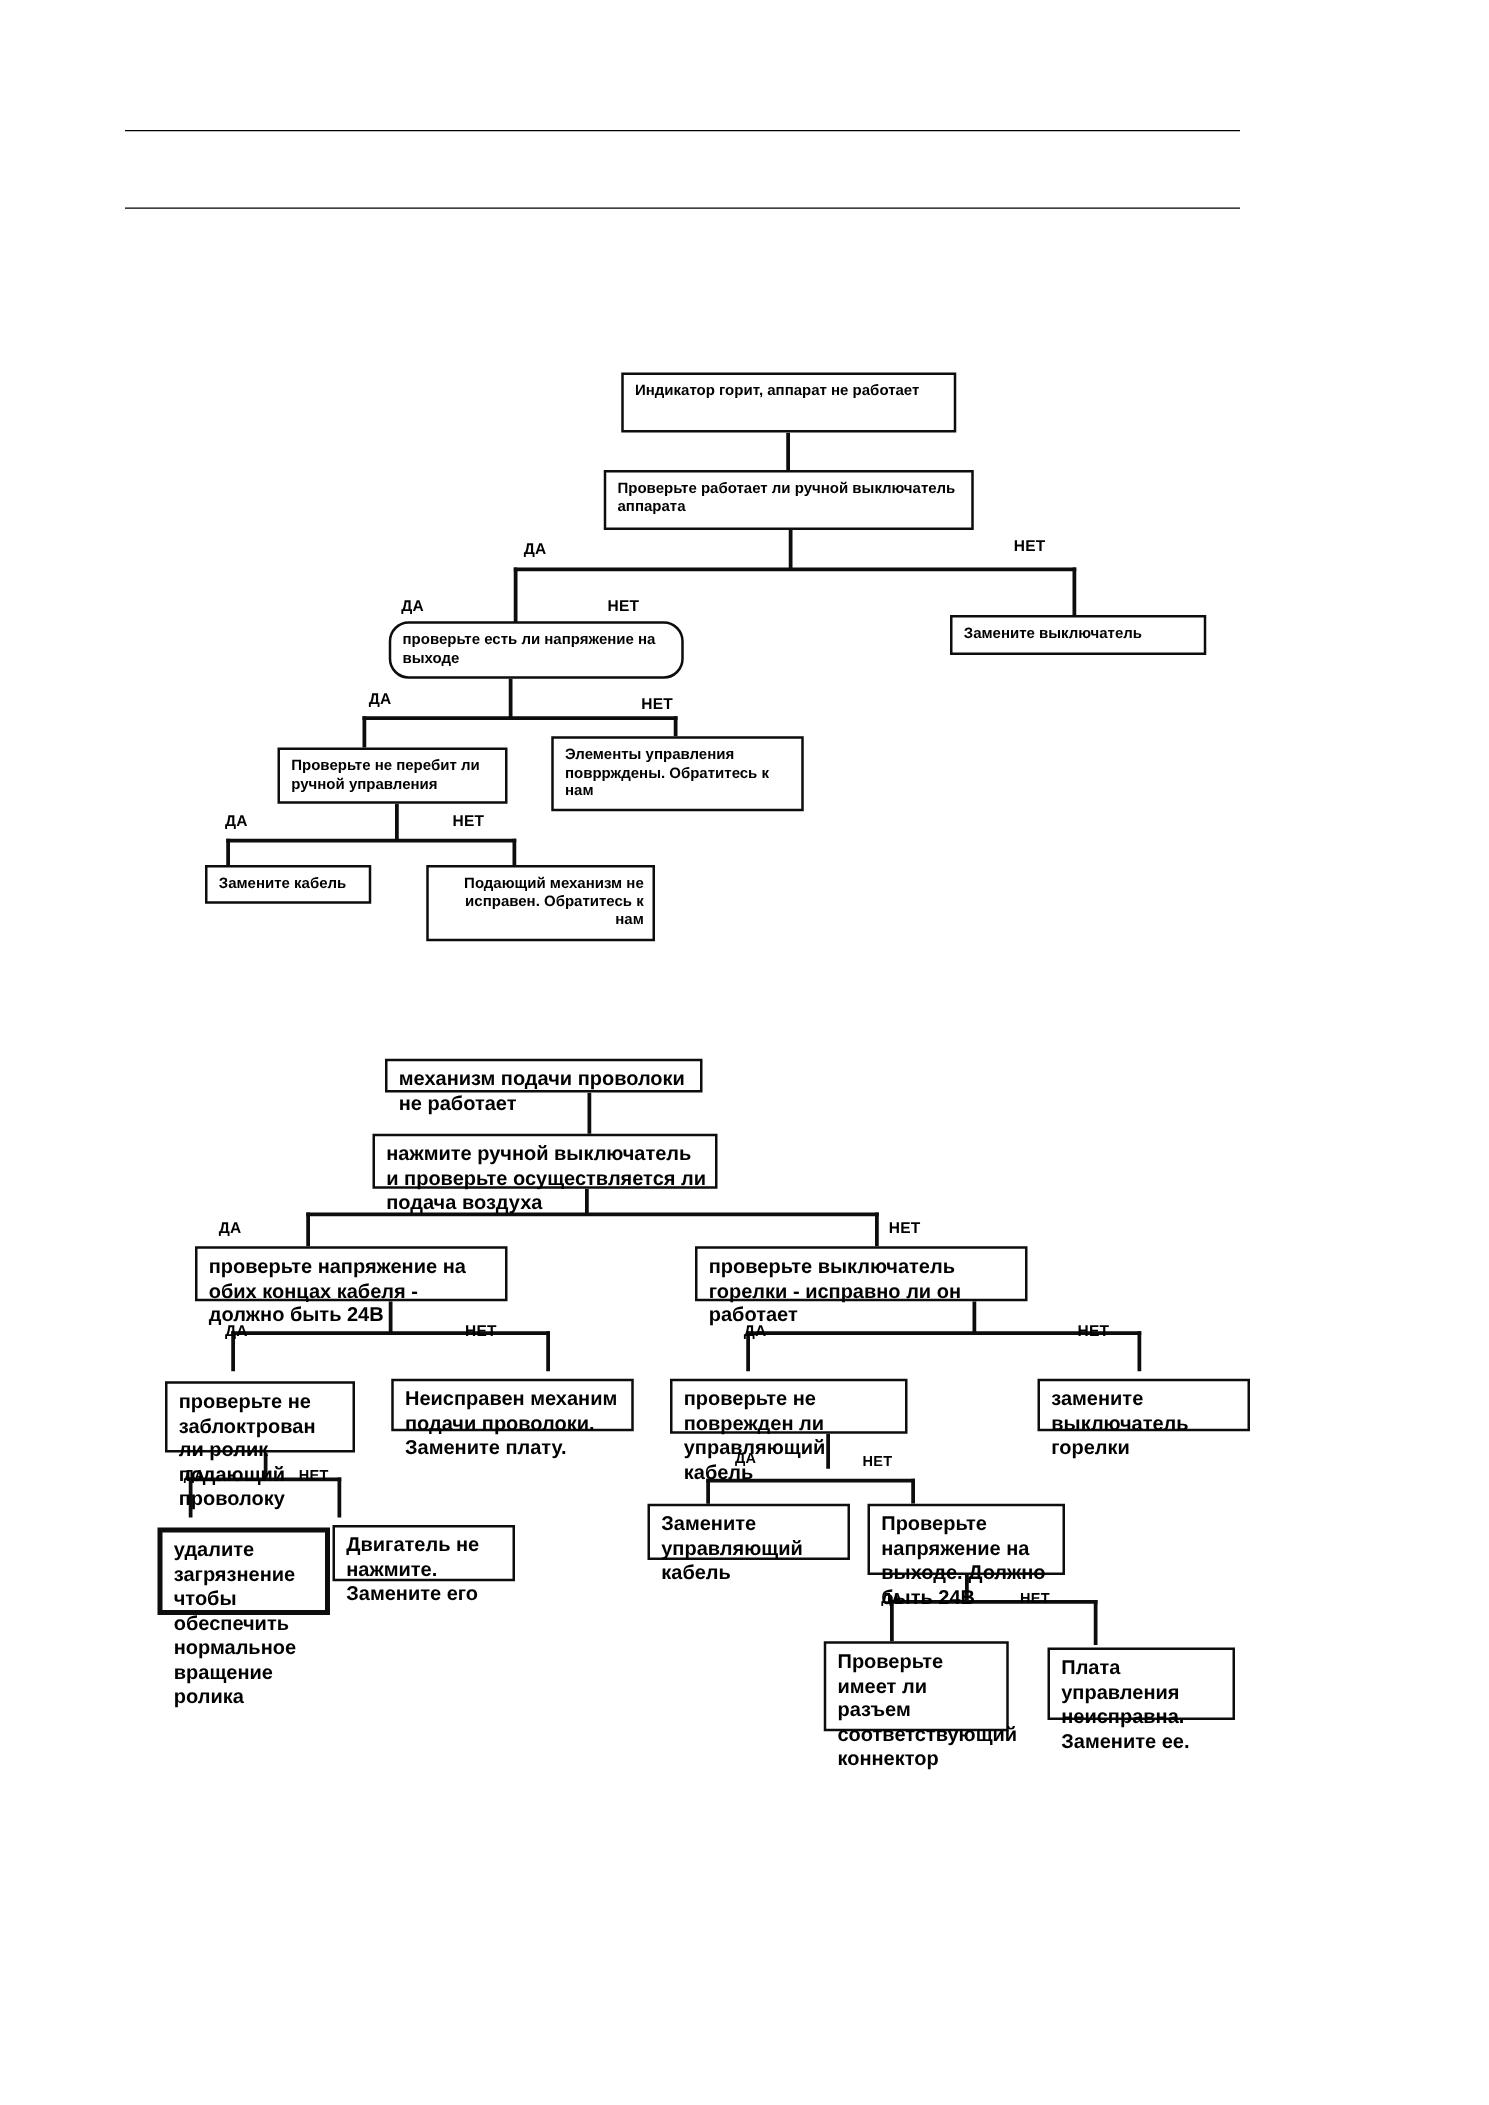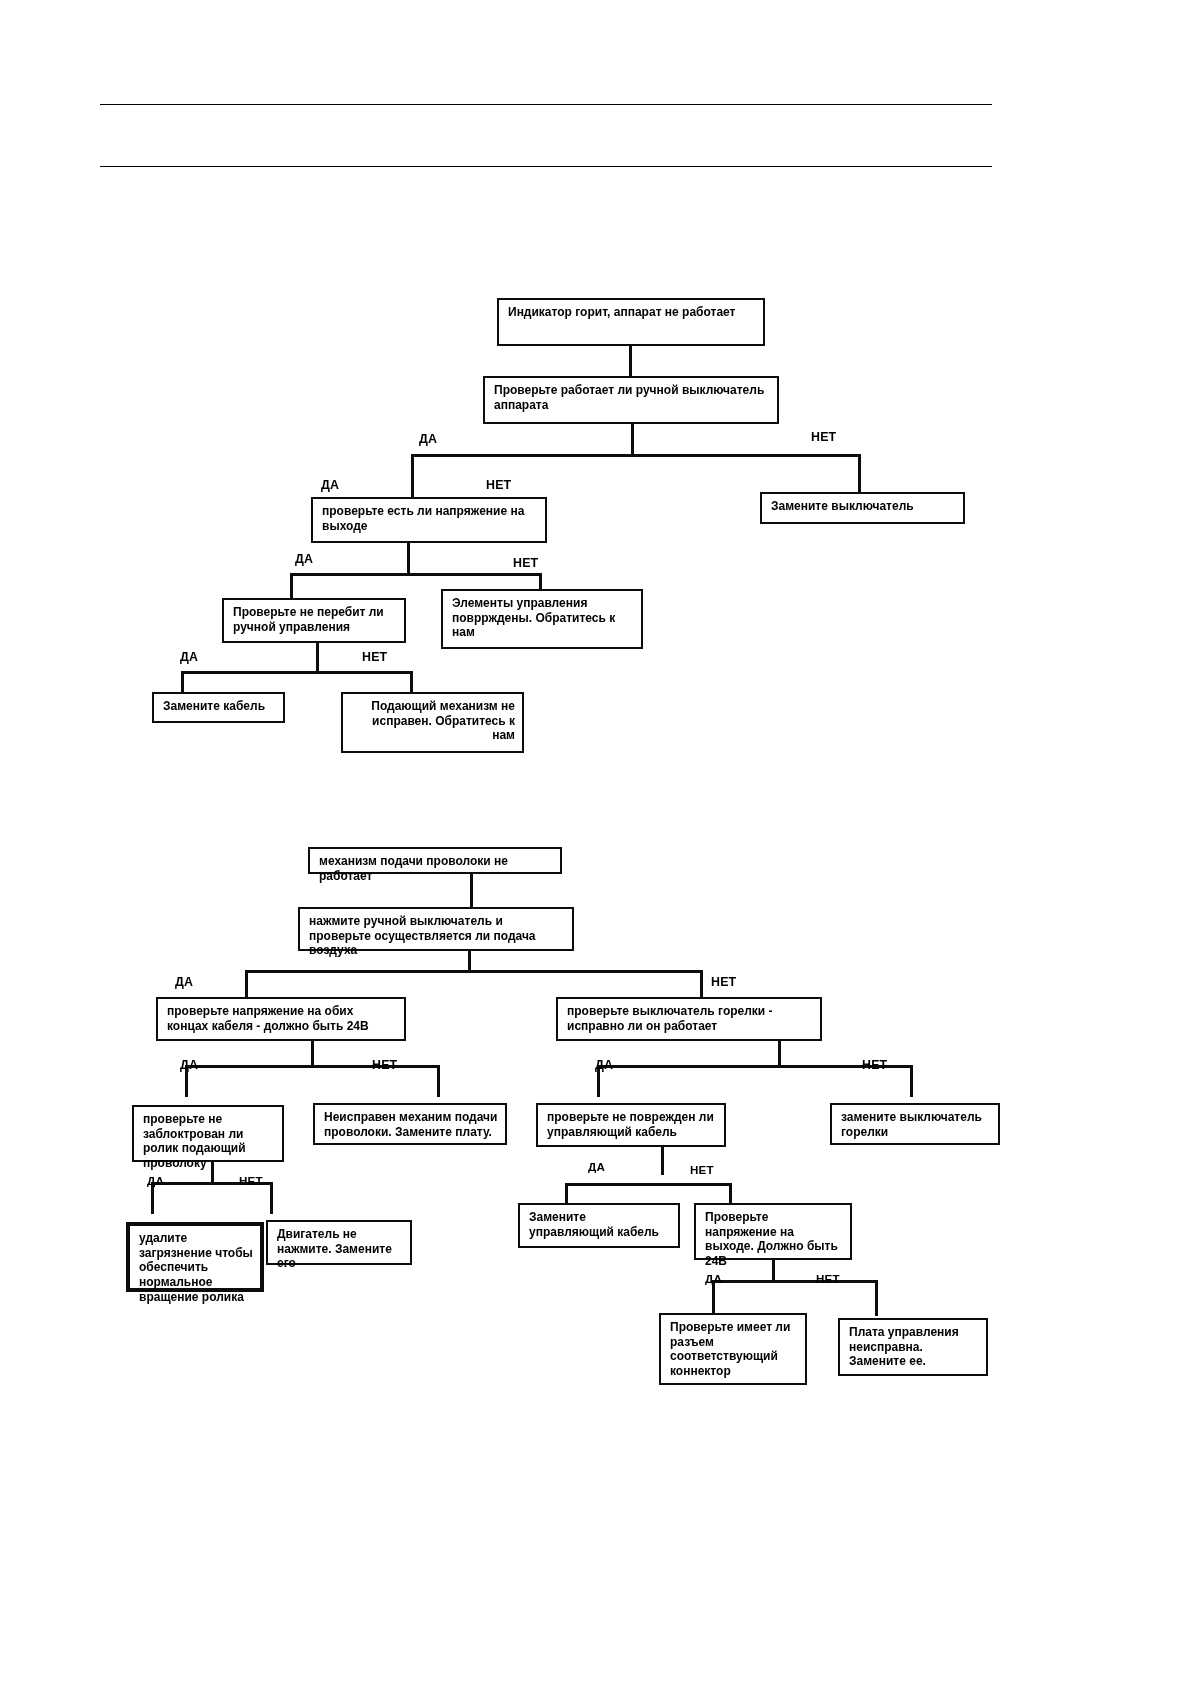--- a/index.html
+++ b/index.html
@@ -32,21 +32,21 @@
     color: #000000;
     font-weight: bold;
     line-height: 1.22;
     padding: 5px 7px 4px 9px;
     z-index: 3;
   }
   .node.thick {
     border-width: 4px;
   }
   .node.f13 { font-size: 12px; }
-  .node.f11 { font-size: 12px; }
+  .node.f11 { font-size: 16px; }
   
   .ln {
     position: absolute;
     background: #0d0d0d;
     z-index: 1;
   }
   .lnv { width: 3px; }
   .lnh { height: 3px; }
   
   .blabel {
@@ -79,21 +79,21 @@
     <div class="ln lnv" style="left:631px; top:424px; height:32px;"></div>
     <div class="ln lnh" style="left:411px; top:454px; width:450px;"></div>
     <div class="ln lnv" style="left:411px; top:454px; height:44px;"></div>
     <div class="ln lnv" style="left:858px; top:454px; height:44px;"></div>
 
     <div class="blabel" style="left:419px; top:432px;">ДА</div>
     <div class="blabel" style="left:811px; top:430px;">НЕТ</div>
 
     <div class="node f13" style="left:760px; top:492px; width:205px; height:32px;">Замените выключатель</div>
 
-    <div class="node f13" style="left:311px; top:497px; width:236px; height:46px;">проверьте есть ли напряжение на выходе</div>
+    <div class="node f13" style="left:311px; top:497px; width:236px; height:46px;border-radius:16px;">проверьте есть ли напряжение на выходе</div>
 
     <div class="blabel" style="left:321px; top:478px;">ДА</div>
     <div class="blabel" style="left:486px; top:478px;">НЕТ</div>
 
     <div class="ln lnv" style="left:407px; top:543px; height:32px;"></div>
     <div class="ln lnh" style="left:290px; top:573px; width:252px;"></div>
     <div class="ln lnv" style="left:290px; top:573px; height:27px;"></div>
     <div class="ln lnv" style="left:539px; top:573px; height:18px;"></div>
 
     <div class="blabel" style="left:295px; top:552px;">ДА</div>
@@ -104,21 +104,21 @@
     <div class="node f13" style="left:222px; top:598px; width:184px; height:45px;">Проверьте не перебит ли ручной управления</div>
 
     <div class="ln lnv" style="left:316px; top:643px; height:30px;"></div>
     <div class="ln lnh" style="left:181px; top:671px; width:232px;"></div>
     <div class="ln lnv" style="left:181px; top:671px; height:24px;"></div>
     <div class="ln lnv" style="left:410px; top:671px; height:24px;"></div>
 
     <div class="blabel" style="left:180px; top:650px;">ДА</div>
     <div class="blabel" style="left:362px; top:650px;">НЕТ</div>
 
-    <div class="node f13" style="left:152px; top:692px; width:133px; height:31px;">Замените кабель</div>
+    <div class="node f13" style="left:164px; top:692px; width:133px; height:31px;">Замените кабель</div>
 
     <div class="node f13" style="left:341px; top:692px; width:183px; height:61px;text-align:right;">Подающий механизм не исправен. Обратитесь к нам</div>
   </div>
 
   <div>
 
     <div class="node f11" style="left:308px; top:847px; width:254px; height:27px;">механизм подачи проволоки не работает</div>
 
     <div class="ln lnv" style="left:470px; top:874px; height:34px;"></div>
 

